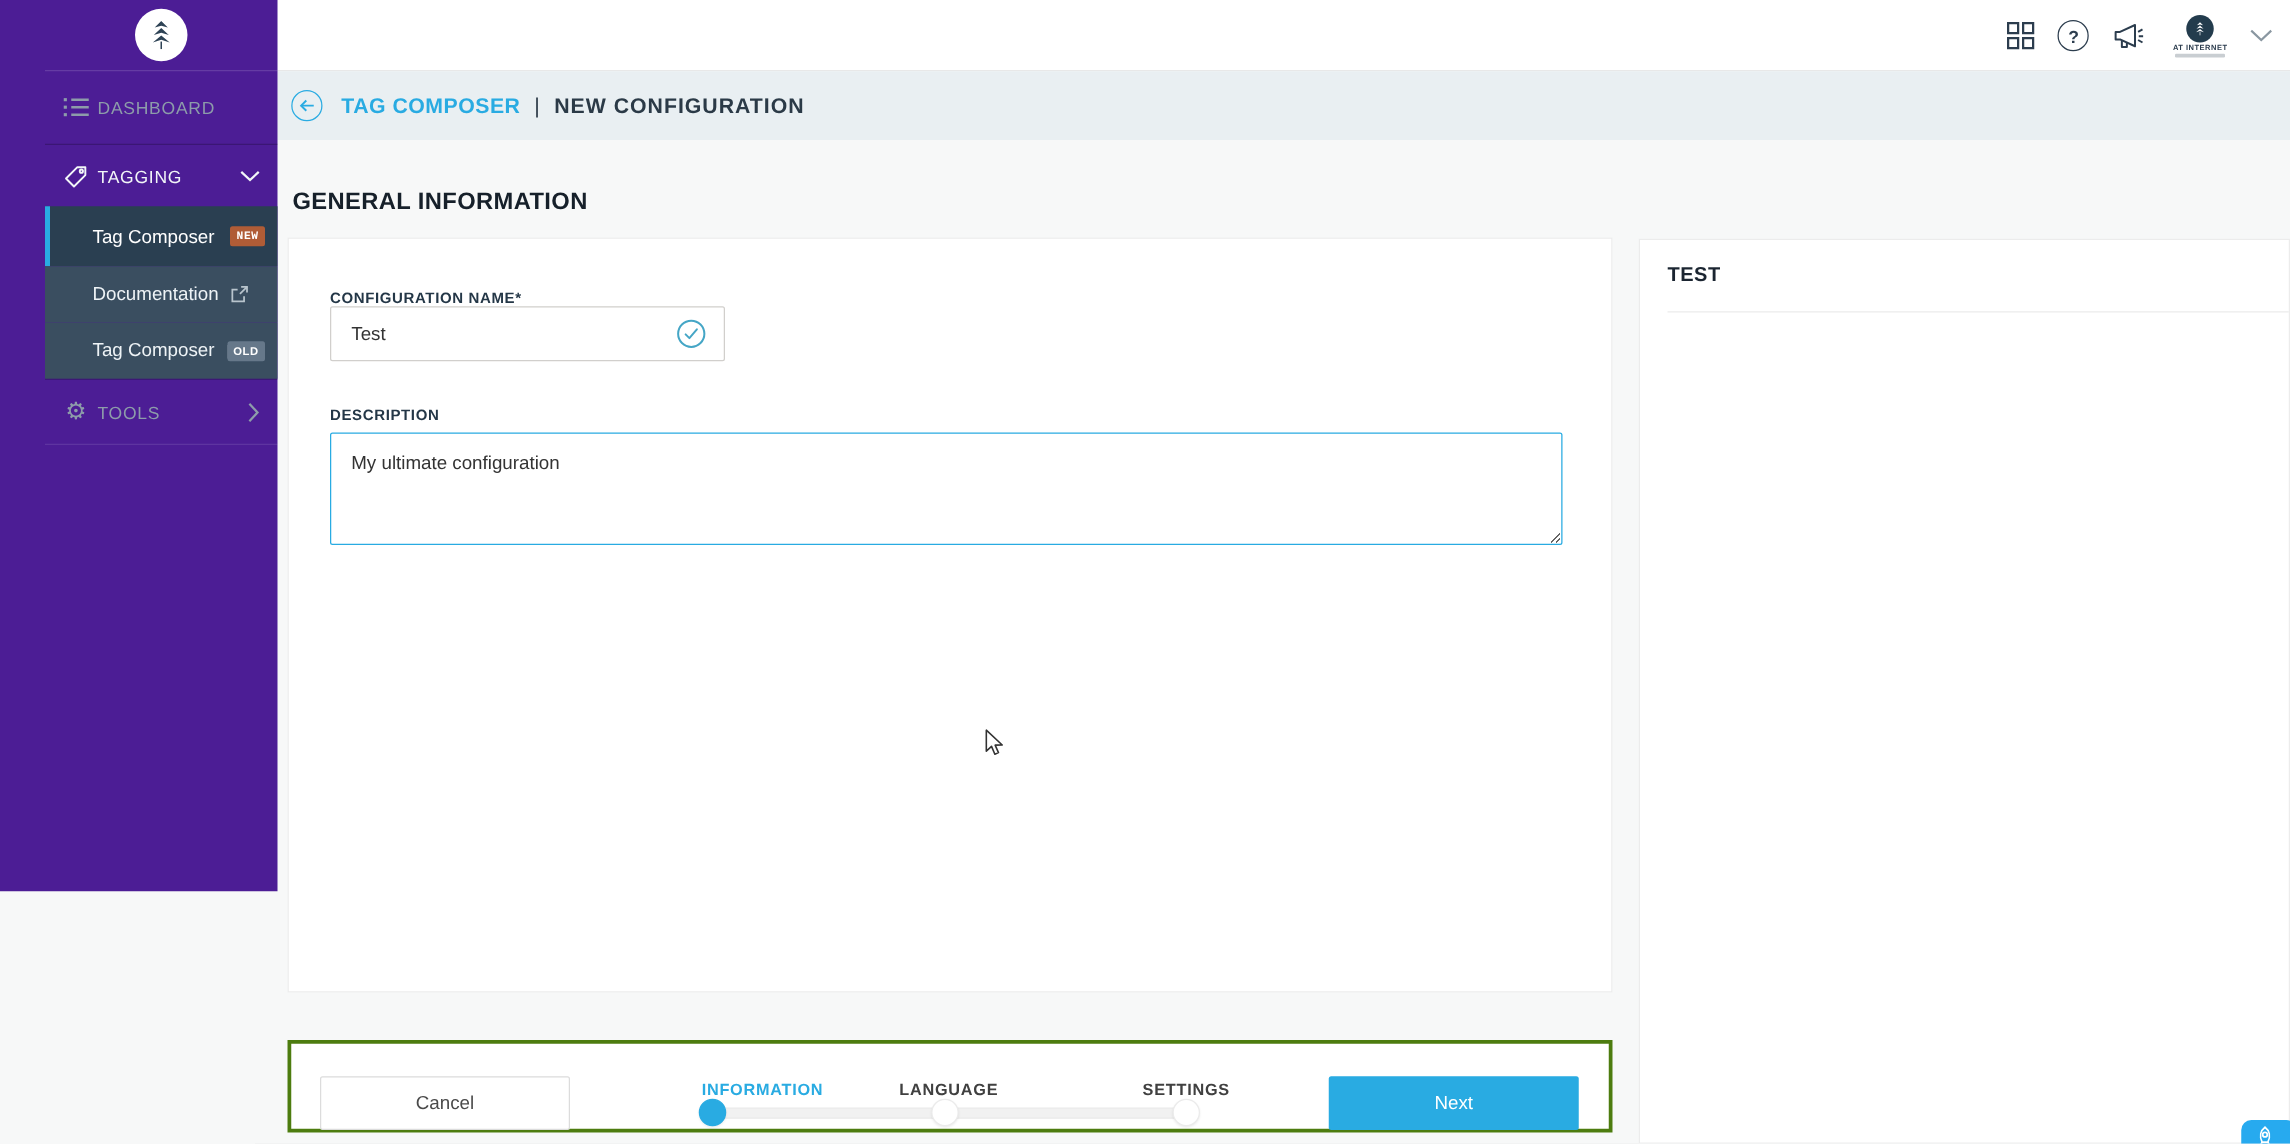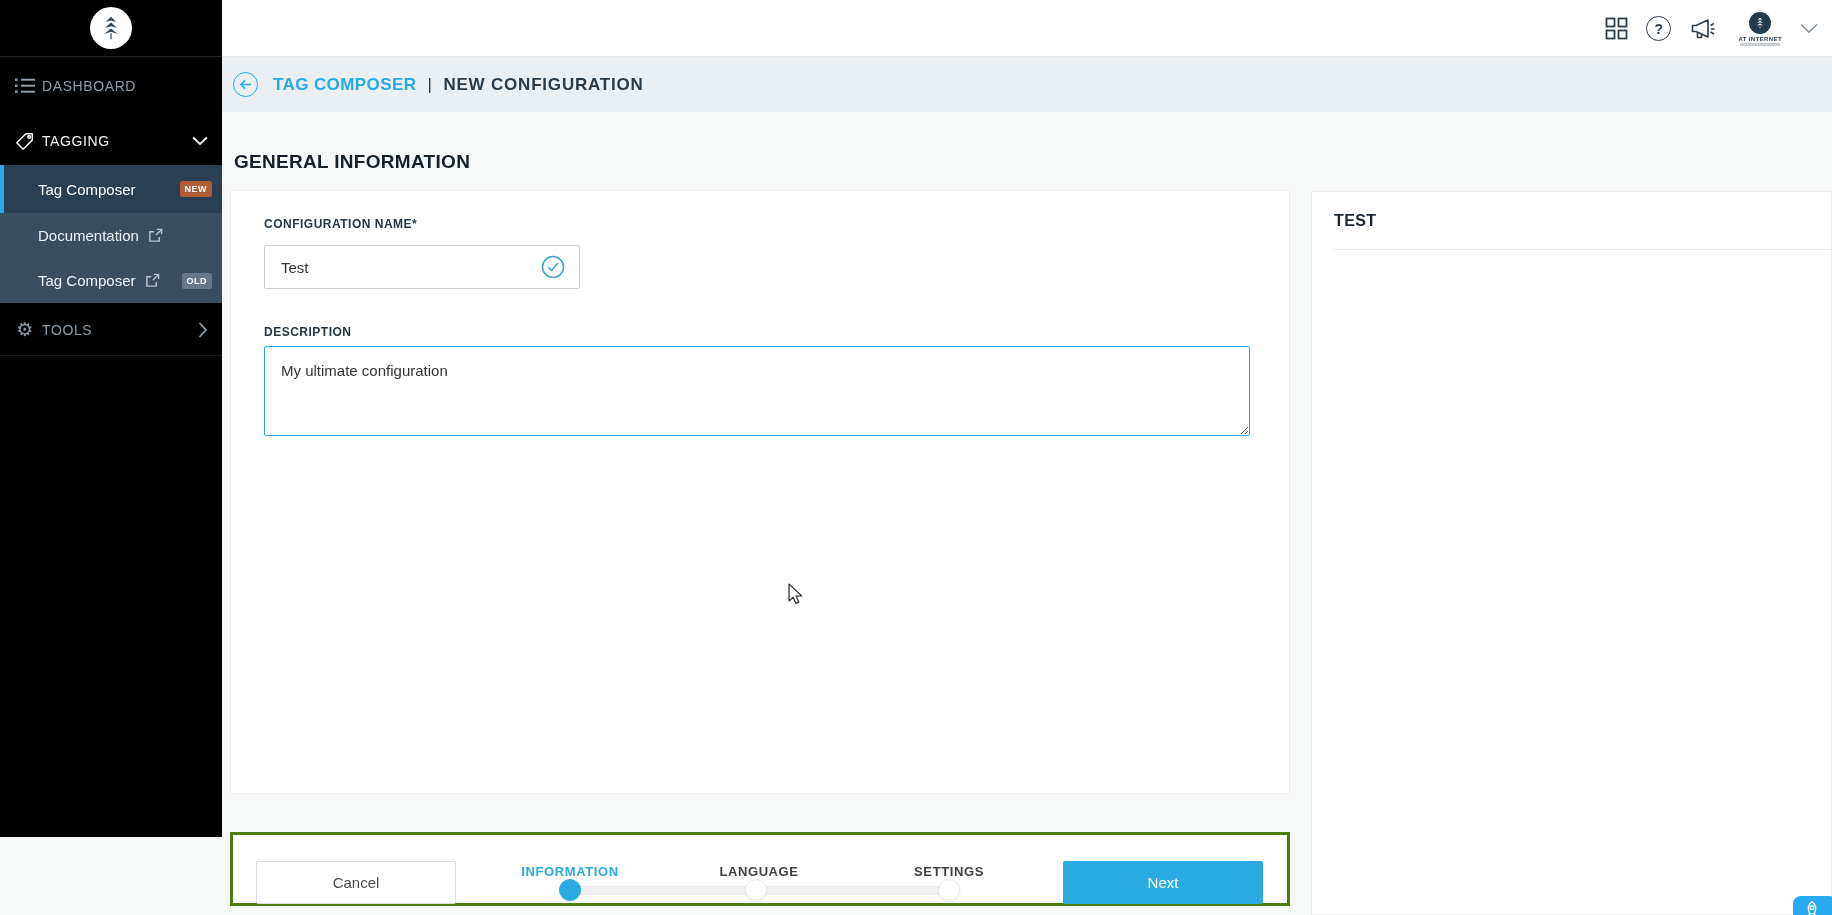--- a/index.html
+++ b/index.html
@@ -1,39 +1,39 @@
 <!DOCTYPE html>
 <html><head>
 <meta charset="utf-8">
 <style>
   * { margin:0; padding:0; box-sizing:border-box; }
   body { font-family:"Liberation Sans","DejaVu Sans",sans-serif; background:#e9e9e9; }
   .app { position:relative; width:1832px; height:915px; overflow:hidden; background:#f7f8f8; }
 
   
-  .sidebar { position:absolute; left:0; top:0; width:222px; height:837px; background:#000000; z-index:5; }
+  .sidebar { position:absolute; left:0; top:0; width:222px; height:713px; background:#4c1d95; z-index:5;padding-left:36px; }
   .logo-block { height:57px; display:flex; align-items:center; justify-content:center;
                 border-bottom:1px solid rgba(255,255,255,.14); }
   .logo-circle { width:42px; height:42px; border-radius:50%; background:#fff; display:flex; align-items:center; justify-content:center; }
   .nav-item { position:relative; display:flex; align-items:center; color:#8d9caa; font-size:14px;
               letter-spacing:.6px; cursor:pointer; }
   .nav-item .nav-ic { width:30px; margin-left:10px; display:flex; justify-content:center; }
   .nav-item .nav-label { margin-left:2px; }
   .row-dashboard { height:59px; border-bottom:1px solid rgba(0,0,0,.22); }
   .row-tagging { height:49px; color:#f2f6f8; }
   .chev-right-slot { position:absolute; right:14px; top:50%; transform:translateY(-50%); display:flex; }
   .submenu-item { position:relative; display:flex; align-items:center; background:#3a4e60; color:#eef3f6;
                   font-size:15px; padding-left:38px; cursor:pointer; }
   .submenu-item.active { background:#2a3f51; border-left:4px solid #29abe2; padding-left:34px; color:#fff; }
   .sub-doc { height:45px; }
   .sub-active { height:48px; }
   .sub-old { height:45px; }
   .badge { position:absolute; right:10px; top:50%; transform:translateY(-50%); color:#fff; font-size:9px;
            font-weight:bold; letter-spacing:.5px; padding:3px 5px; border-radius:2px; }
-  .badge-new { background:#b05c36; }
+  .badge-new { background:#b05c36;font-family:Liberation Mono, monospace; }
   .badge-old { background:#66788a; }
   .ext-ic { margin-left:9px; display:flex; opacity:.85; }
   .row-tools { height:53px; border-top:1px solid rgba(0,0,0,.2); border-bottom:1px solid rgba(255,255,255,.1); }
   .gear-glyph { font-family:"DejaVu Sans",sans-serif; font-size:19px; line-height:1; color:#8d9caa; }
 
   
   .topbar { position:absolute; left:222px; top:0; width:1610px; height:57px; background:#fff;
             border-bottom:1px solid #e8e8e8; }
   .topbar-icons { position:absolute; right:14px; top:0; height:57px; display:flex; align-items:center; gap:18px; }
   .tb-ic { display:flex; align-items:center; justify-content:center; cursor:pointer; color:#2c3d4e; }
@@ -54,21 +54,21 @@
   .hdr-title .t-blue { color:#29abe2; font-weight:bold; cursor:pointer; }
   .hdr-title .t-sep { color:#2b3a47; margin:0 6px; font-weight:400; }
   .hdr-title .t-dark { color:#2b3a47; font-weight:700; letter-spacing:.8px; }
 
   
   .section-title { position:absolute; left:234px; top:151px; font-size:19px; font-weight:600;
                    color:#16202a; letter-spacing:.3px; }
   .form-card { position:absolute; left:230px; top:190px; width:1060px; height:604px; background:#fff;
                border:1px solid #ececec; }
   .field-label { position:absolute; left:33px; font-size:12px; font-weight:bold; color:#243747; letter-spacing:.5px; }
-  .lbl-name { top:26px; }
+  .lbl-name { top:40px; }
   .lbl-desc { top:134px; }
   .input-wrap { position:absolute; left:33px; top:54px; width:316px; height:44px; }
   .text-input { width:100%; height:100%; border:1px solid #d1cfcc; border-radius:2px; padding:0 44px 0 16px;
                 font-size:15px; color:#333; font-family:inherit; background:#fff; outline:none; }
   .valid-ic { position:absolute; right:14px; top:50%; transform:translateY(-50%); display:flex; }
   .desc-area { position:absolute; left:33px; top:155px; width:986px; height:90px; border:1px solid #29abe2;
                border-radius:2px; padding:13px 16px; font-size:15px; color:#333; font-family:inherit;
                resize:both; outline:none; line-height:1.4; }
 
   .preview-card { position:absolute; left:1311px; top:191px; width:521px; height:724px; background:#fff;
@@ -79,21 +79,21 @@
 
   
   .footer-bar { position:absolute; left:230px; top:832px; width:1060px; height:74px; background:#fff;
                 border:3px solid #4d7c0f; }
   .btn { position:absolute; top:26px; height:43px; width:200px; border-radius:2px; font-size:15px;
          display:flex; align-items:center; justify-content:center; cursor:pointer; font-family:inherit; }
   .btn-cancel { left:23px; background:#fff; border:1px solid #dcdcdc; color:#4a4a4a; }
   .btn-next { left:830px; background:#29abe2; border:none; color:#fff; }
   .step-label { position:absolute; top:29px; transform:translateX(-50%); font-size:13px; font-weight:bold;
                 letter-spacing:.6px; color:#404040; cursor:pointer; }
-  .step-label.active { color:#29abe2; }
+  .step-label.active { color:#29abe2;margin-left:40px; }
   .step-track { position:absolute; left:337px; top:51px; width:379px; height:9px; background:#f1f1f1;
                 border:1px solid #e9e9e9; border-radius:5px; }
   .step-dot { position:absolute; top:44px; width:22px; height:22px; border-radius:50%; transform:translateX(-50%);
               background:#fff; border:1px solid #ebebeb; box-shadow:0 1px 2px rgba(0,0,0,.08); cursor:pointer; }
   .step-dot.active { background:#29abe2; border-color:#29abe2; }
 
   
   .corner-btn { position:absolute; left:1793px; top:896px; width:44px; height:44px; background:#27aaef;
                 border-radius:8px; display:flex; align-items:flex-start; justify-content:flex-start;
                 padding:3px 0 0 8px; cursor:pointer; }

